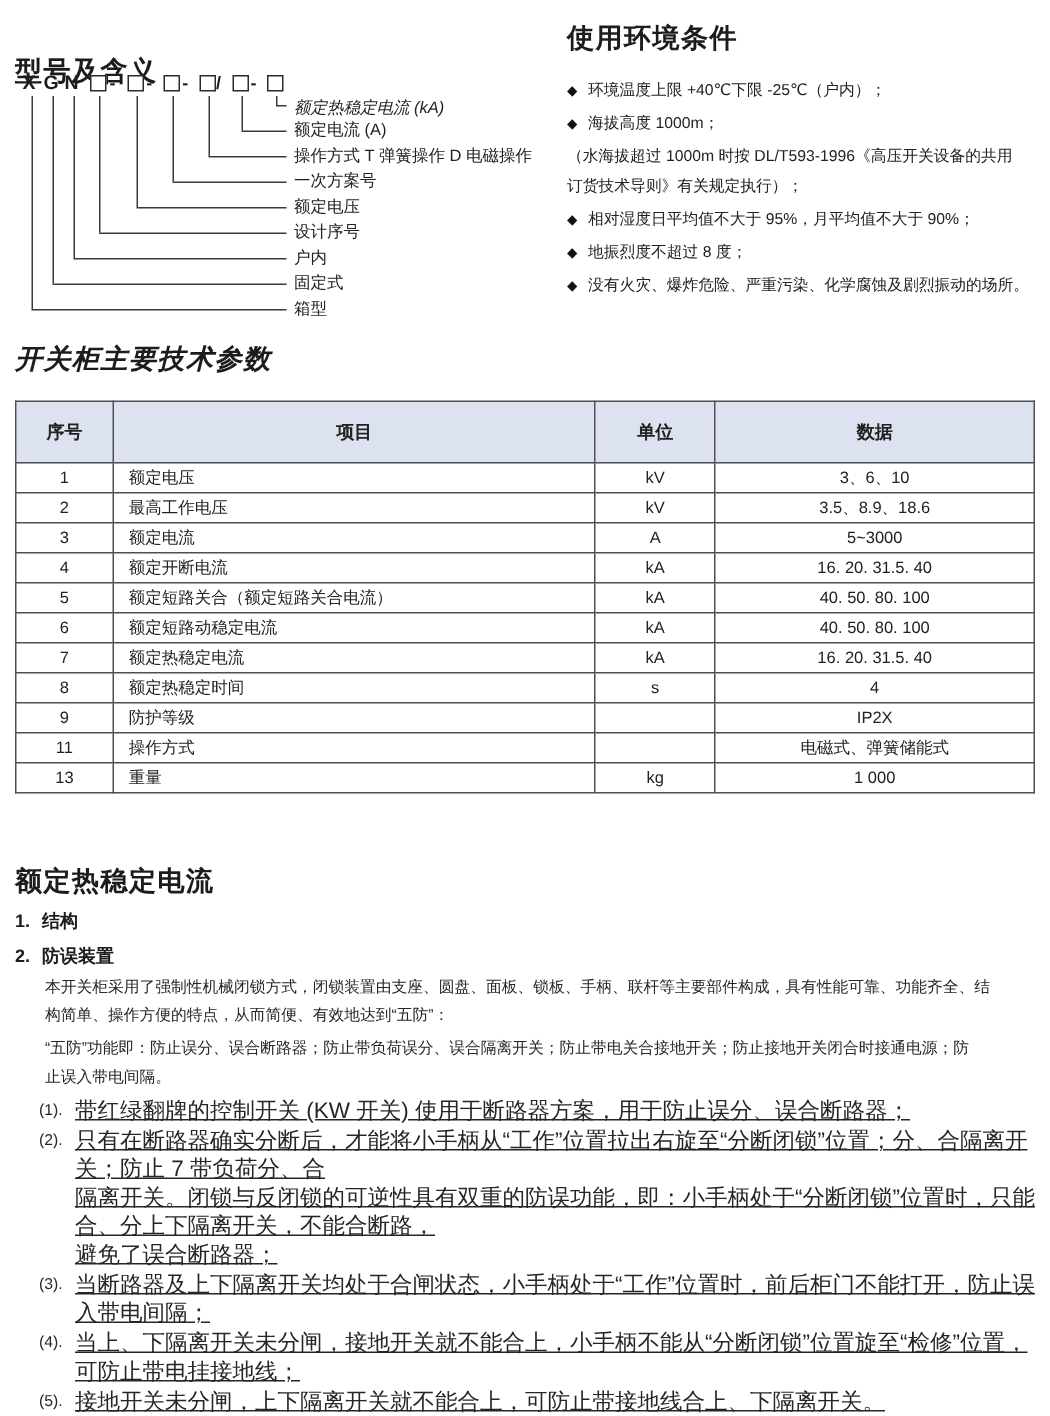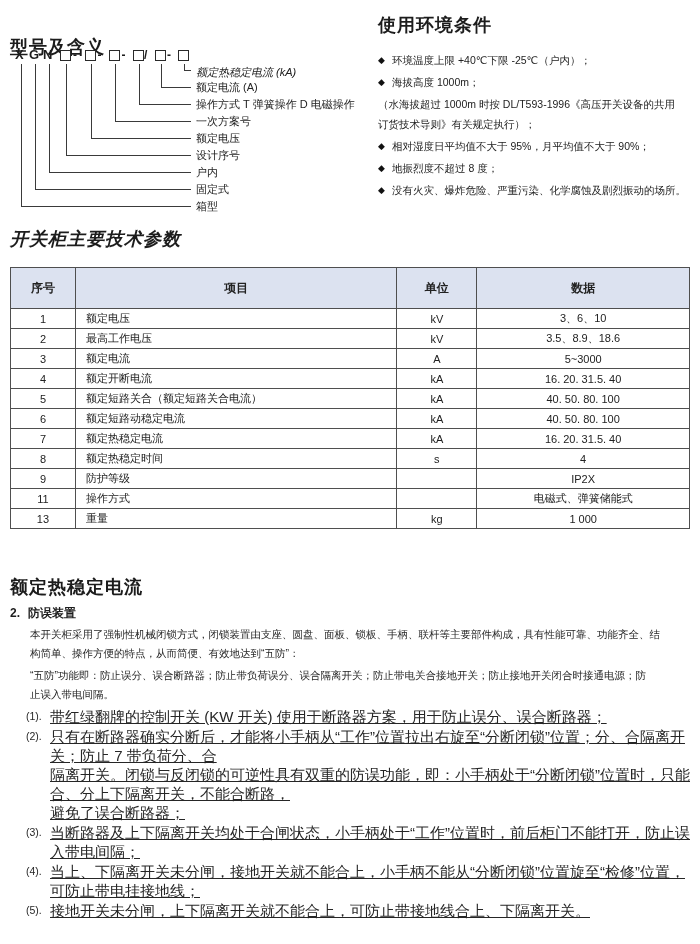--- a/index.html
+++ b/index.html
@@ -208,20 +208,23 @@
         <td class="item">重量</td>
         <td>kg</td>
         <td>1 000</td>
       </tr>
     </tbody>
 </table>
 
 <div id="struct-section">
   <h2 class="sec-title">额定热稳定电流</h2>
 
+  <div class="sub-head">
+    <span class="sub-no">1.</span><span>结构</span>
+  </div>
 
   <div class="sub-head" style="margin-top:7px;">
     <span class="sub-no">2.</span><span>防误装置</span>
   </div>
   <div id="mw-para2" class="para">本开关柜采用了强制性机械闭锁方式，闭锁装置由支座、圆盘、面板、锁板、手柄、联杆等主要部件构成，具有性能可靠、功能齐全、结
 构简单、操作方便的特点，从而简便、有效地达到“五防”：</div>
   <div id="mw-para1" class="para">“五防”功能即：防止误分、误合断路器；防止带负荷误分、误合隔离开关；防止带电关合接地开关；防止接地开关闭合时接通电源；防
 止误入带电间隔。</div>
   <div id="points">
       <div class="point">

